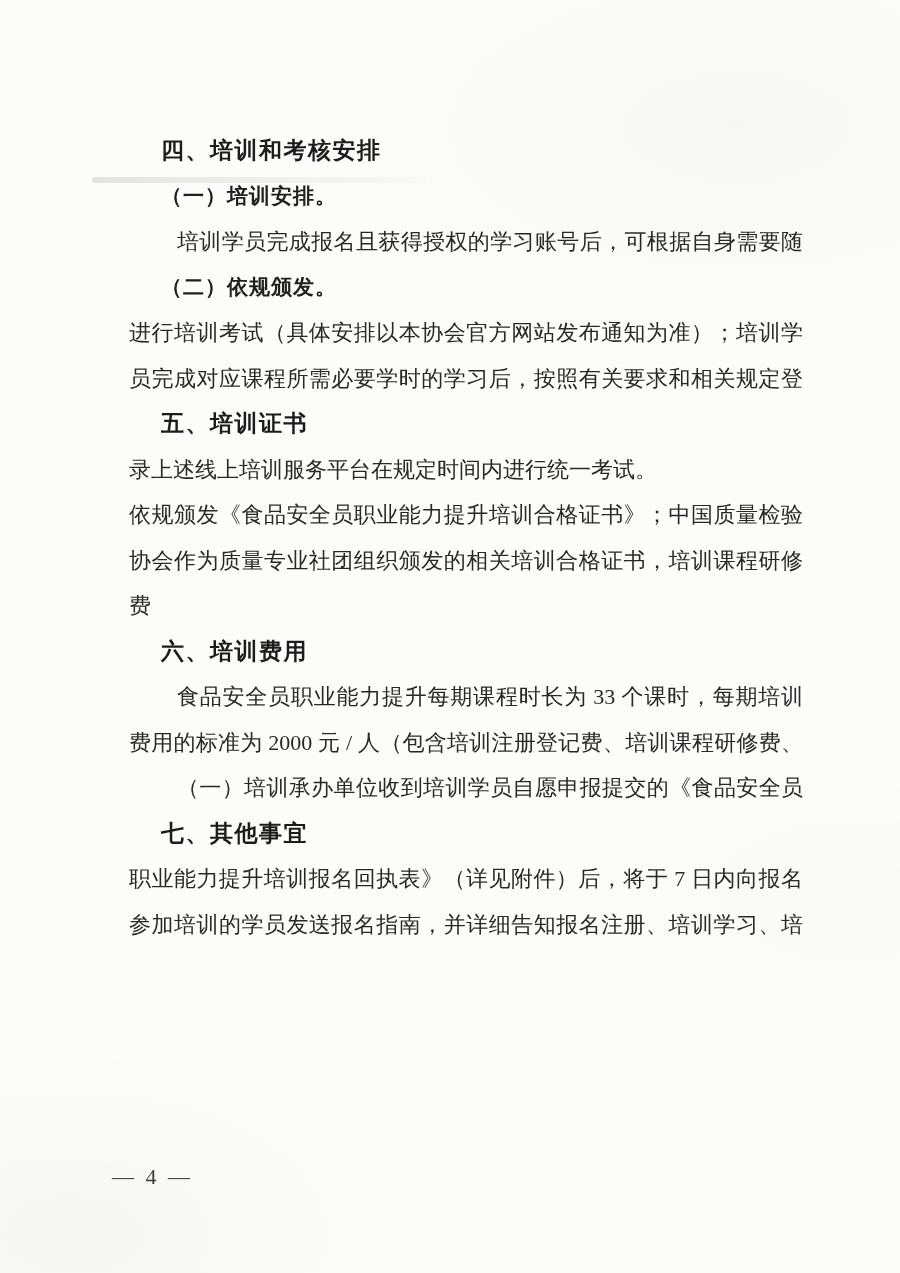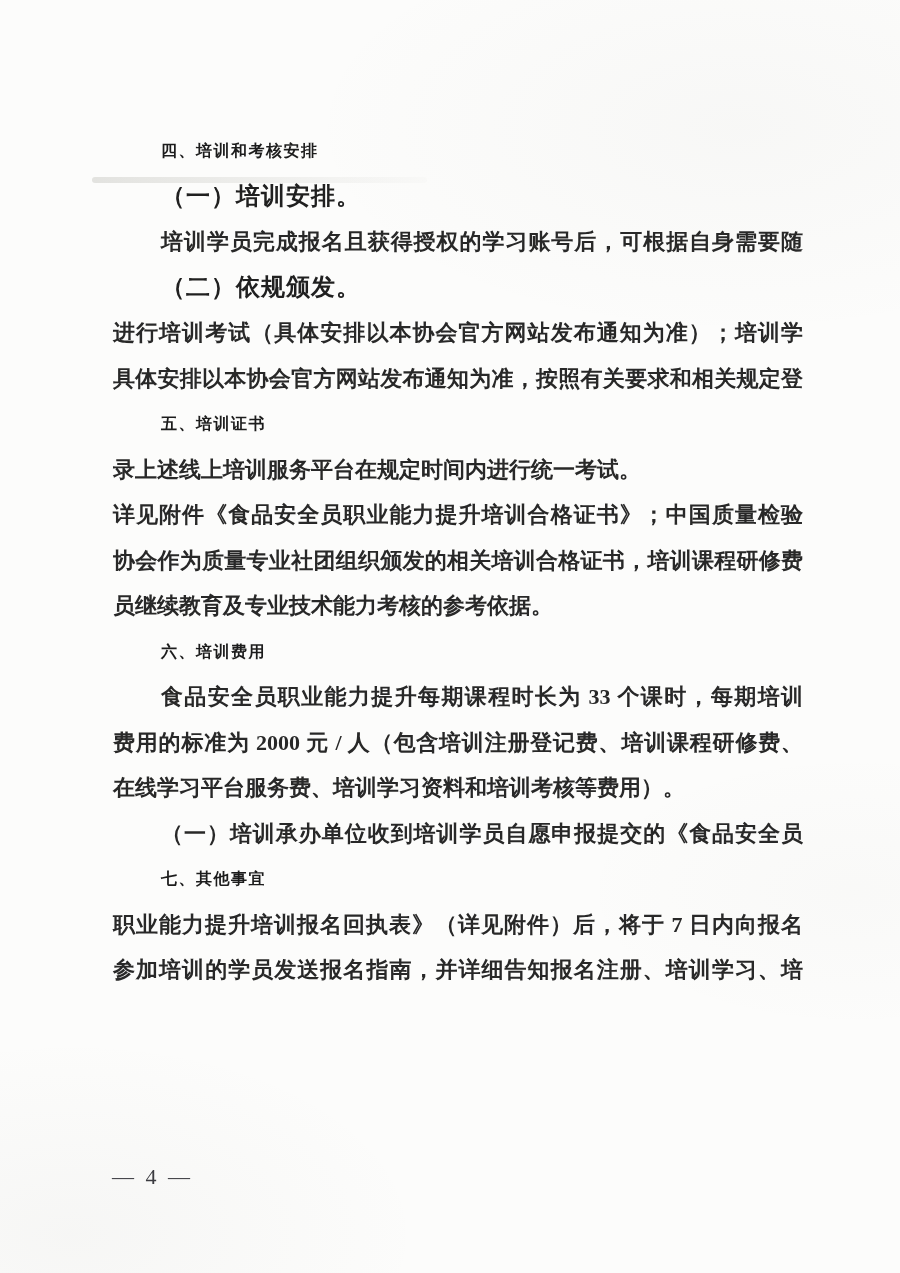--- a/index.html
+++ b/index.html
@@ -44,34 +44,35 @@
     text-indent: 48px;
   }
   .fill {
     text-align: justify;
     text-align-last: justify;
     text-justify: inter-character;
   }
   .h1 {
     font-family: "Liberation Sans", sans-serif;
     font-weight: 700;
-    font-size: 16px;
+    font-size: 23px;
     color: #1c1c1c;
     letter-spacing: 1.5px;
   }
   .h2 {
     font-family: "Liberation Serif", serif;
     font-weight: 700;
-    font-size: 24px;
+    font-size: 21px;
     color: #202020;
     letter-spacing: 1px;
   }
   .body-line {
     font-family: "Liberation Serif", serif;
-    font-weight: 700;
+    font-weight: 400;
+    margin-left: 16px;
   }
   .footer {
     position: absolute;
     left: 112px;
     top: 1162px;
     font-size: 22px;
     line-height: 30px;
     color: #3b3b40;
     letter-spacing: 3px;
     font-family: "Liberation Serif", serif;
@@ -82,30 +83,28 @@
 
 <div class="page">
   <div class="scan-streak"></div>
 
   <div class="content">
       <div class="line indent h1">四、培训和考核安排</div>
       <div class="line indent h2">（一）培训安排。</div>
       <div class="line body-line indent fill">培训学员完成报名且获得授权的学习账号后，可根据自身需要随</div>
       <div class="line indent h2">（二）依规颁发。</div>
       <div class="line body-line fill">进行培训考试（具体安排以本协会官方网站发布通知为准）；培训学</div>
-      <div class="line body-line fill">具体安排以本协会官方网站发布通知为准，按照有关要求和相关规定登</div>
+      <div class="line body-line fill">员完成对应课程所需必要学时的学习后，按照有关要求和相关规定登</div>
       <div class="line indent h1">五、培训证书</div>
       <div class="line body-line">录上述线上培训服务平台在规定时间内进行统一考试。</div>
-      <div class="line body-line fill">详见附件《食品安全员职业能力提升培训合格证书》；中国质量检验</div>
+      <div class="line body-line fill">依规颁发《食品安全员职业能力提升培训合格证书》；中国质量检验</div>
       <div class="line body-line fill">协会作为质量专业社团组织颁发的相关培训合格证书，培训课程研修费</div>
-      <div class="line body-line">员继续教育及专业技术能力考核的参考依据。</div>
       <div class="line indent h1">六、培训费用</div>
       <div class="line body-line indent fill">食品安全员职业能力提升每期课程时长为 33 个课时，每期培训</div>
       <div class="line body-line fill">费用的标准为 2000 元 / 人（包含培训注册登记费、培训课程研修费、</div>
-      <div class="line body-line">在线学习平台服务费、培训学习资料和培训考核等费用）。</div>
       <div class="line body-line indent fill">（一）培训承办单位收到培训学员自愿申报提交的《食品安全员</div>
       <div class="line indent h1">七、其他事宜</div>
       <div class="line body-line fill">职业能力提升培训报名回执表》（详见附件）后，将于 7 日内向报名</div>
       <div class="line body-line fill">参加培训的学员发送报名指南，并详细告知报名注册、培训学习、培</div>
     </div>
 
   <div class="footer">— 4 —</div>
 </div>
 
 </body></html>

